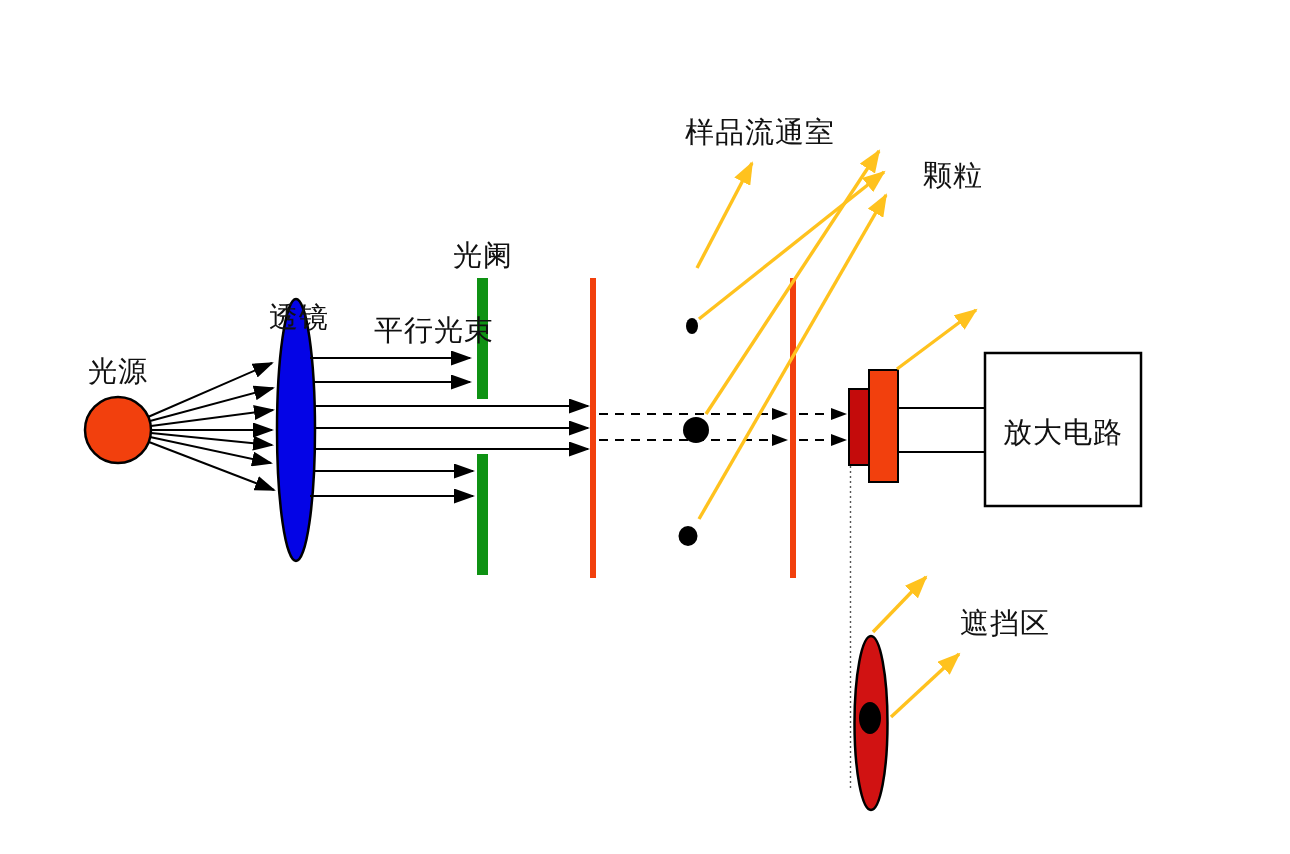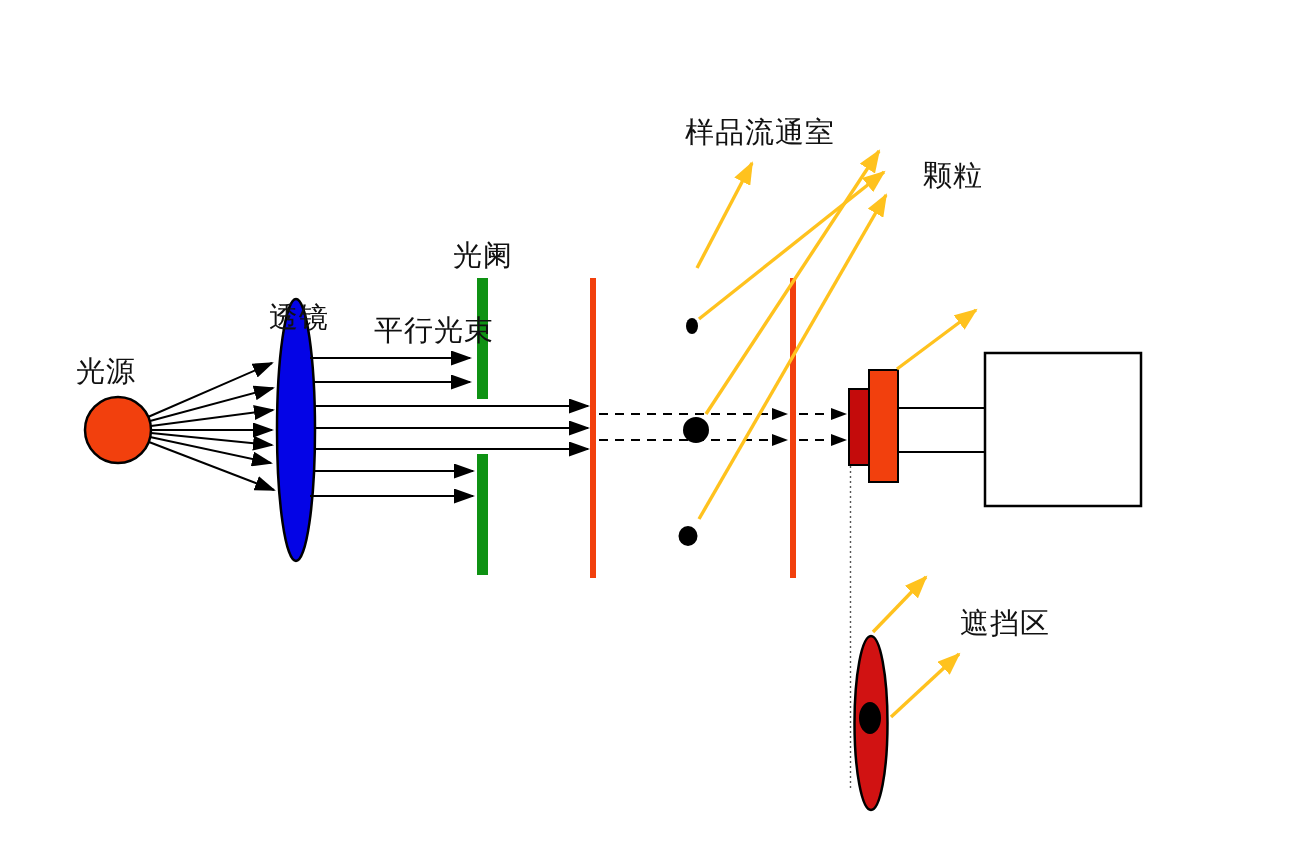--- a/index.html
+++ b/index.html
@@ -110,21 +110,22 @@
       <line x1="697" y1="268" x2="752" y2="163" marker-end="url(#arrYellow)" stroke="#ffc21e"></line>
       <line x1="699" y1="319" x2="884" y2="172" marker-end="url(#arrYellow)" stroke="#ffc21e"></line>
       <line x1="706" y1="414" x2="879" y2="151" marker-end="url(#arrYellow)" stroke="#ffc21e"></line>
       <line x1="699" y1="519" x2="886" y2="195" marker-end="url(#arrYellow)" stroke="#ffc21e"></line>
       <line x1="897" y1="369" x2="976" y2="310" marker-end="url(#arrYellow)" stroke="#ffc21e"></line>
       <line x1="873" y1="632" x2="926" y2="577" marker-end="url(#arrYellow)" stroke="#ffc21e"></line>
       <line x1="891" y1="717" x2="959" y2="654" marker-end="url(#arrYellow)" stroke="#ffc21e"></line>
     </g>
   </svg>
 
-  <div class="lbl" style="left:76px;  top:352px;">光源</div>
+  <div class="lbl" style="left:88px;  top:352px;">光源</div>
   <div class="lbl" style="left:269px; top:250px;margin-top:48px;">透镜</div>
   <div class="lbl" style="left:343px; top:311px;margin-left:31px;">平行光束</div>
   <div class="lbl" style="left:453px; top:236px;">光阑</div>
   <div class="lbl" style="left:685px; top:113px;">样品流通室</div>
   <div class="lbl" style="left:923px; top:156px;">颗粒</div>
+  <div class="lbl centered" style="left:985px; top:413px; width:156px;">放大电路</div>
   <div class="lbl" style="left:960px; top:604px;font-family:Liberation Mono, monospace;">遮挡区</div>
 
 </div>
 
 </body></html>

